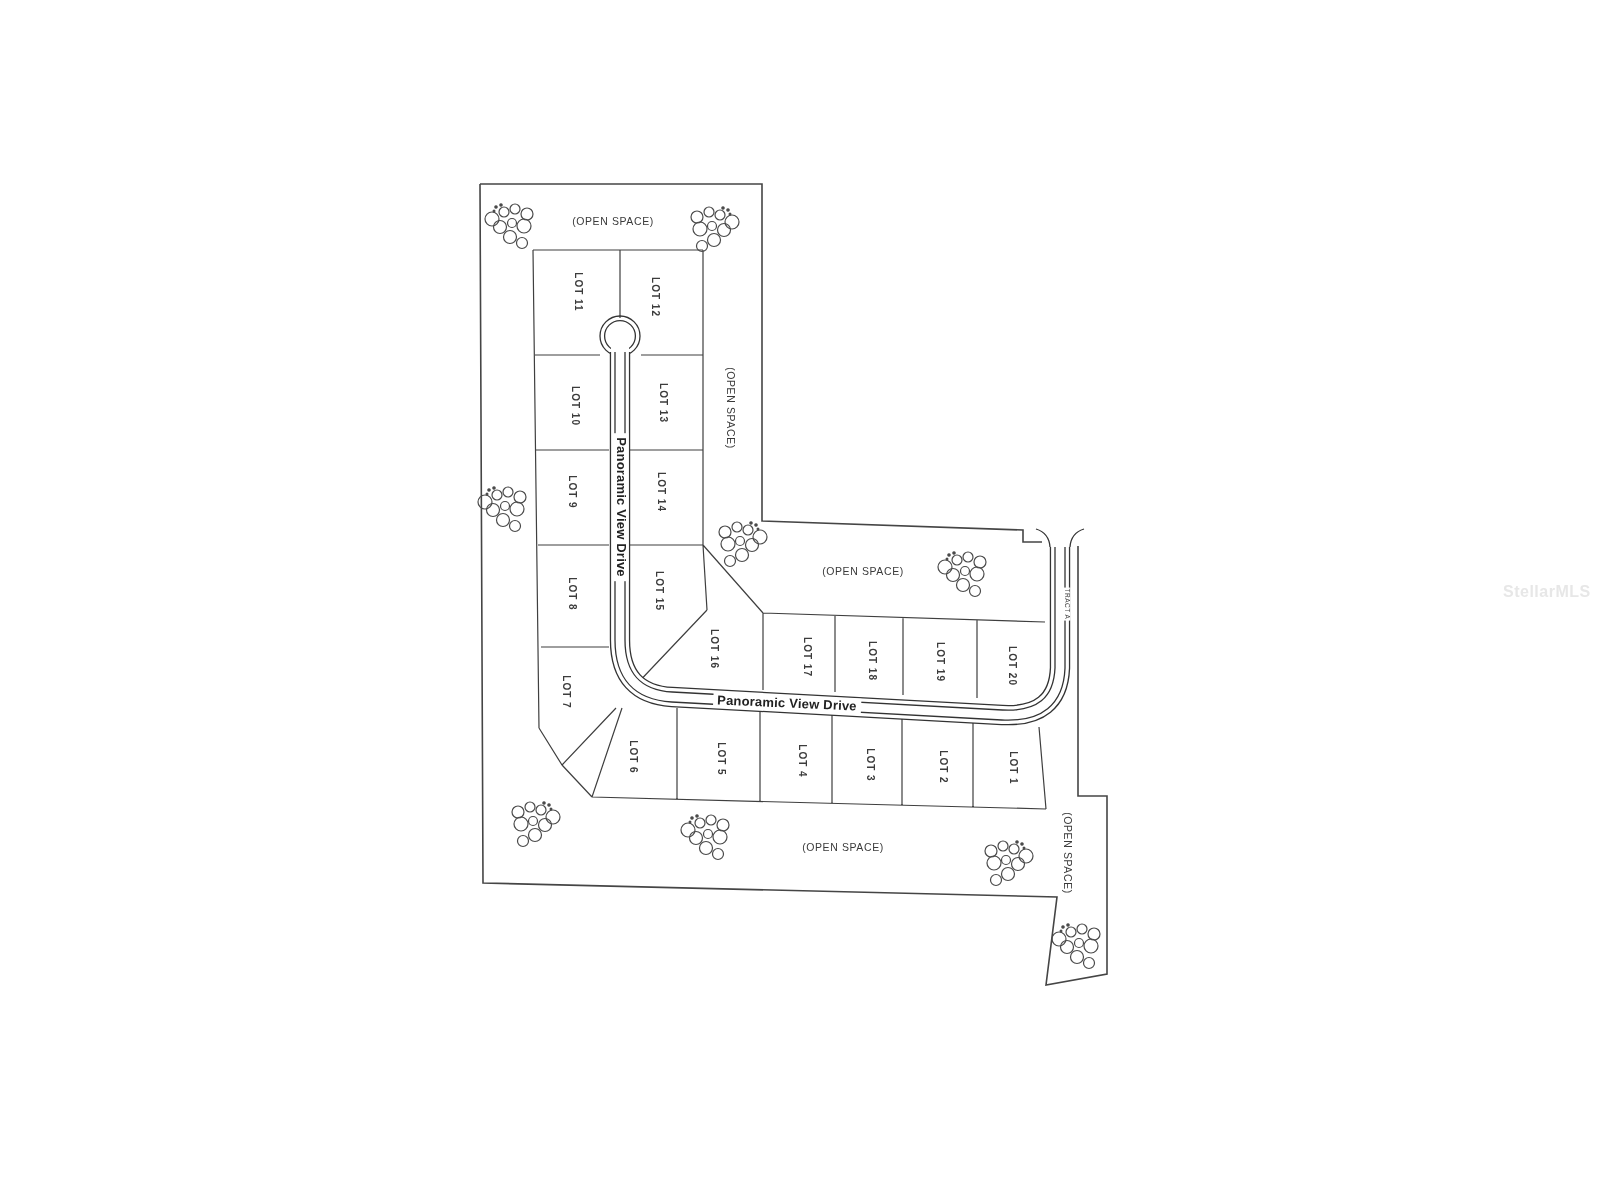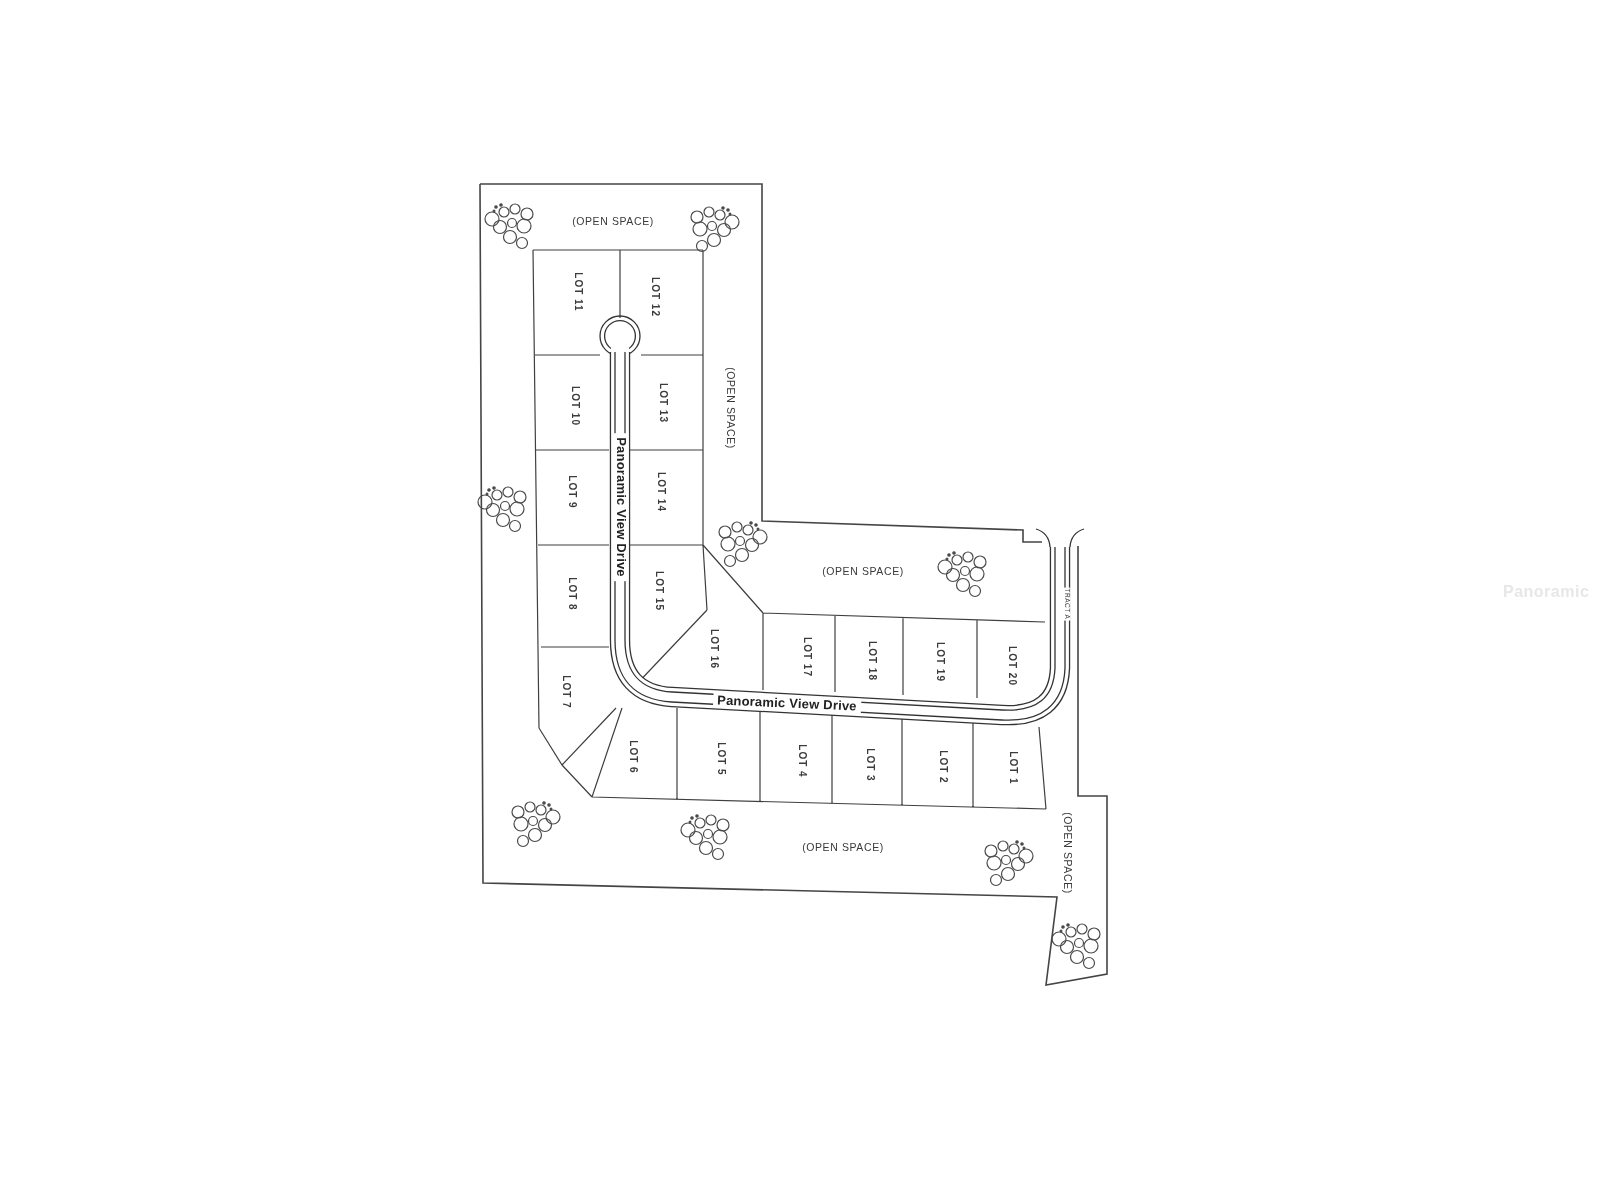--- a/index.html
+++ b/index.html
@@ -246,14 +246,14 @@
       <div class="lbl lbl-open" style="left: 613px; top: 221px; transform: translate(-50%, -50%) rotate(0deg);">(OPEN SPACE)</div>
       <div class="lbl lbl-open" style="left: 731px; top: 408px; transform: translate(-50%, -50%) rotate(90deg);">(OPEN SPACE)</div>
       <div class="lbl lbl-open" style="left: 863px; top: 571px; transform: translate(-50%, -50%) rotate(0deg);">(OPEN SPACE)</div>
       <div class="lbl lbl-open" style="left: 843px; top: 847px; transform: translate(-50%, -50%) rotate(0deg);">(OPEN SPACE)</div>
       <div class="lbl lbl-open" style="left: 1068px; top: 853px; transform: translate(-50%, -50%) rotate(90deg);">(OPEN SPACE)</div>
       <div class="lbl lbl-tract" style="left: 1067px; top: 604px; transform: translate(-50%, -50%) rotate(90deg);">TRACT A</div>
       <div class="lbl lbl-road" style="left: 621px; top: 507px; transform: translate(-50%, -50%) rotate(90deg);">Panoramic View Drive</div>
       <div class="lbl lbl-road" style="left: 787px; top: 703px; transform: translate(-50%, -50%) rotate(2.5deg);">Panoramic View Drive</div>
     </div>
 
-  <div class="watermark" style="left: 1503px; top: 592px; color: rgb(231, 231, 231);">Panoramic</div>
+  <div class="watermark" style="left: 1503px; top: 592px; color: rgb(231, 231, 231);">StellarMLS</div>
 </div>
 
 </body></html>

